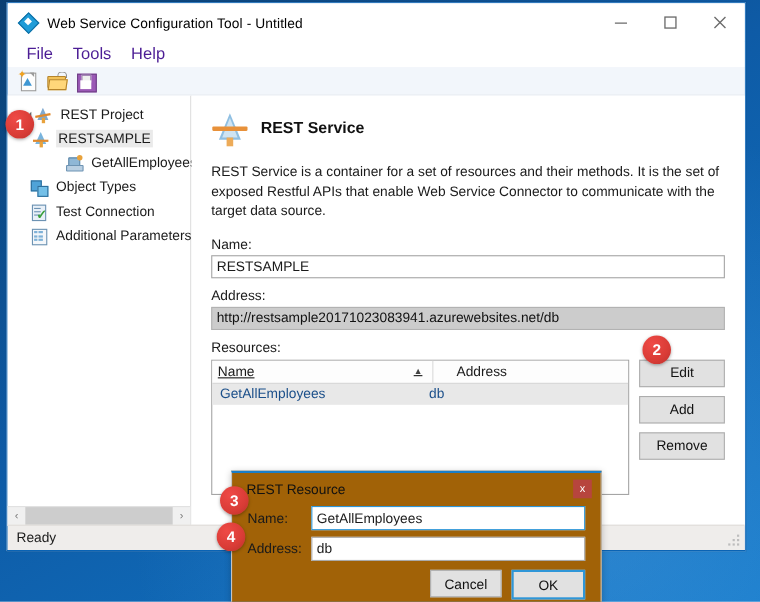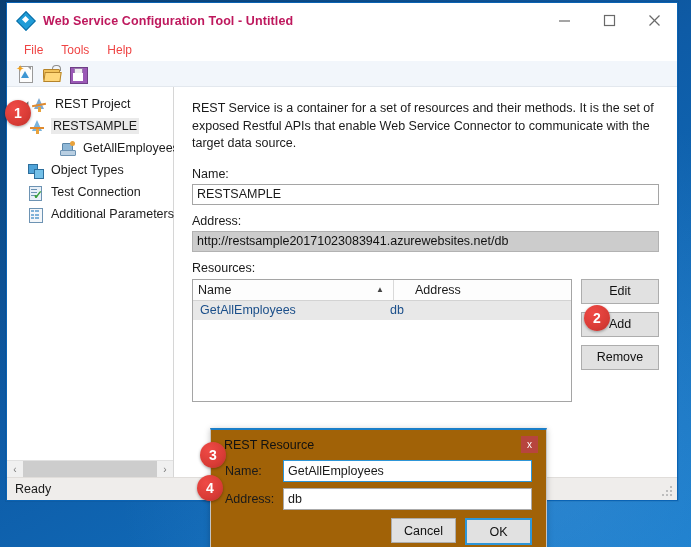--- a/index.html
+++ b/index.html
@@ -34,31 +34,31 @@
   .title-icon .dia{
     position:absolute;left:1px;top:1px;width:12px;height:12px;
     background:#1f9cd8;transform:rotate(45deg);
     border:1px solid #0e6ea3;
   }
   .title-icon .dia2{
     position:absolute;left:4.5px;top:4.5px;width:5px;height:5px;
     background:#ffffff;transform:rotate(45deg);
   }
   .title-text{
-    font-size:12.5px;color:#be185d;letter-spacing:.1px;font-weight:bold;
+    font-size:12.5px;color:#000000;letter-spacing:.1px;
   }
   .winbtns{position:absolute;right:0;top:0;height:35px;display:flex;}
   .winbtn{width:45px;height:35px;display:flex;align-items:center;justify-content:center;}
   .winbtn svg{display:block;}
 
   .menubar{
     height:23px;background:#ffffff;display:flex;align-items:center;padding-left:8px;
   }
   .menuitem{
-    font-size:12px;color:#ef4444;padding:3px 9px;
+    font-size:15px;color:#4c1d95;padding:3px 9px;
   }
   .toolbar{
     height:25px;background:#f2f6fb;display:flex;align-items:center;padding-left:8px;
     border-bottom:1px solid #e3e8ee;
   }
   .tbtn{width:22px;height:22px;margin-right:4px;position:relative;}
 
   
   .ico-new .page{position:absolute;left:4px;top:3px;width:12px;height:15px;background:#fdfdfd;border:1px solid #9a9a9a;}
   .ico-new .fold{position:absolute;left:12px;top:3px;width:0;height:0;border-left:4px solid transparent;border-top:4px solid #9a9a9a;}
@@ -147,21 +147,21 @@
   }
   .tinput.ro{background:#cccccc;border:1px solid #b2b2b2;color:#111;}
   .spacer8{height:9px;}
 
   .res-row{display:flex;margin-top:4px;}
   .grid{
     flex:1;border:1px solid #a5a5a5;background:#ffffff;height:123px;box-sizing:border-box;position:relative;
   }
   .gridhead{display:flex;height:20px;background:#fdfdfd;border-bottom:1px solid #d3d3d3;}
   .gh{font-size:12.5px;color:#1a1a1a;padding:1px 5px;display:flex;align-items:center;position:relative;}
-  .gh.name{width:190px;border-right:1px solid #d9d9d9;justify-content:space-between;}
+  .gh.name{width:190px;border-right:1px solid #d9d9d9;justify-content:space-between;text-decoration:underline;}
   .gh.addr{flex:1;margin-left:16px;}
   .sortarrow{color:#444;font-size:8px;margin-right:4px;}
   .growl{display:flex;height:19px;background:#e8e8e8;align-items:center;}
   .gc{font-size:12.5px;color:#1b4f8a;padding:0 5px;}
   .gc.name{width:190px;box-sizing:border-box;padding-left:7px;}
   .gc.addr{flex:1;padding-left:7px;}
 
   .gbtns{width:78px;flex:none;margin-left:9px;display:flex;flex-direction:column;}
   .gbtn{
     height:23px;background:#e1e1e1;border:1px solid #adadad;font-size:12.5px;color:#111;
@@ -344,20 +344,29 @@
 
       <div class="h-scroll">
         <div class="ar">‹</div>
         <div class="thumb"></div>
         <div class="ar">›</div>
       </div>
     </div>
 
     <div class="content">
 
+      <div class="svc-head">
+        <div class="svc-ico">
+          <div class="tri"></div>
+            <div class="tri2"></div>
+            <div class="bar"></div>
+            <div class="stem"></div>
+        </div>
+        <div class="svc-title">REST Service</div>
+      </div>
 
       <div class="svc-desc">REST Service is a container for a set of resources and their methods. It is the set of exposed Restful APIs that enable Web Service Connector to communicate with the target data source.</div>
 
       <div class="fieldlabel">Name:</div>
       <input class="tinput" type="text" value="RESTSAMPLE" style="">
 
       <div class="spacer8"></div>
       <div class="fieldlabel">Address:</div>
       <input class="tinput ro" type="text" readonly="" value="http://restsample20171023083941.azurewebsites.net/db" style="">
 

